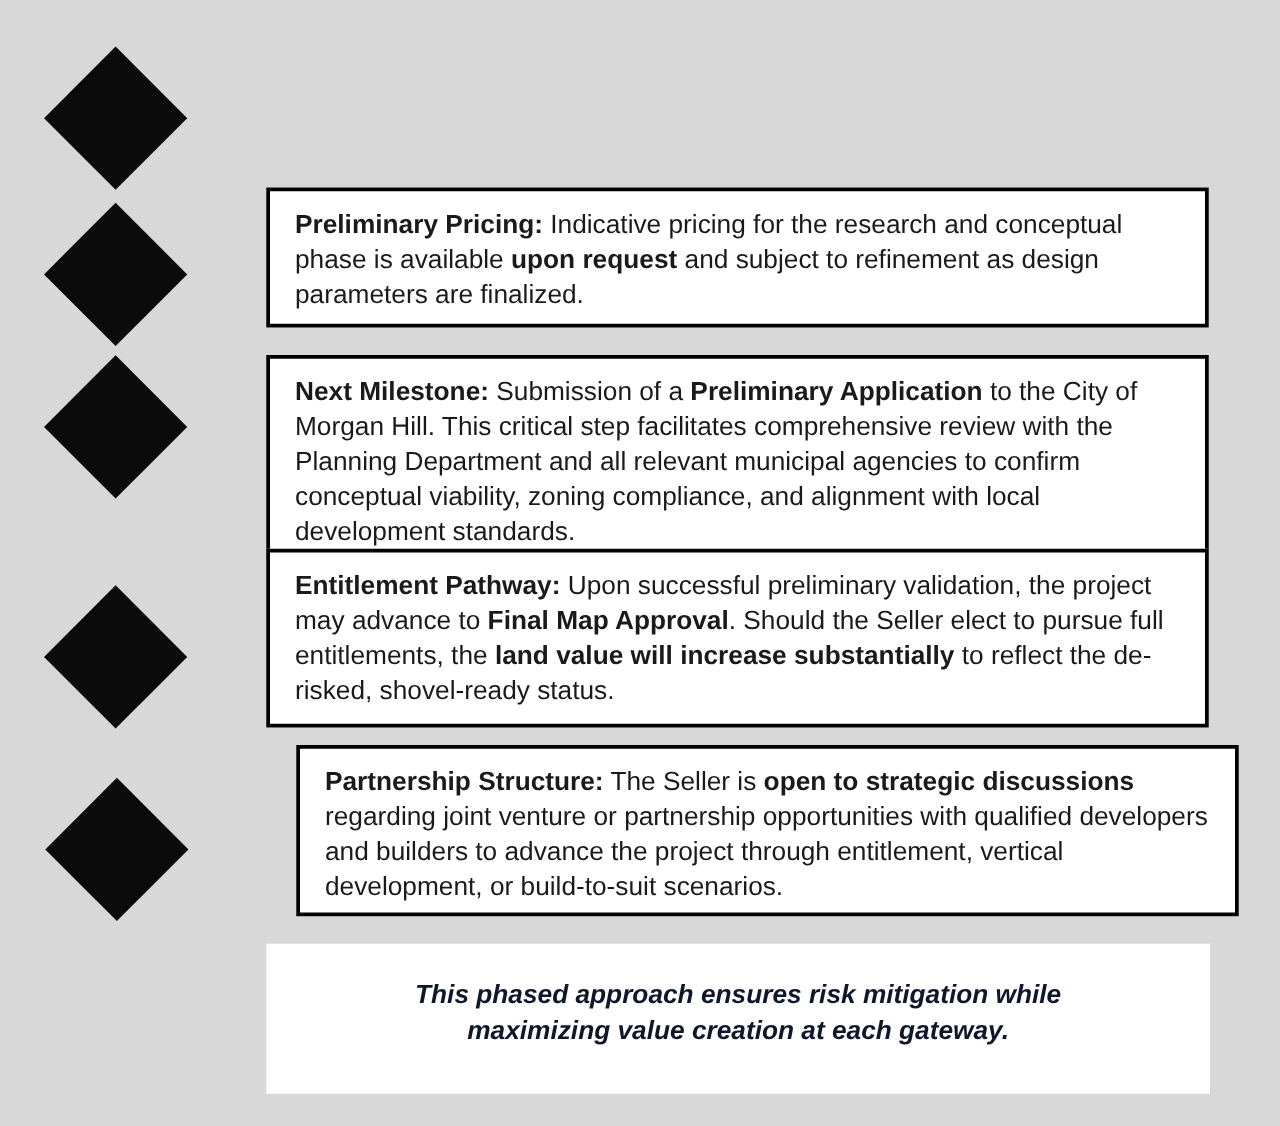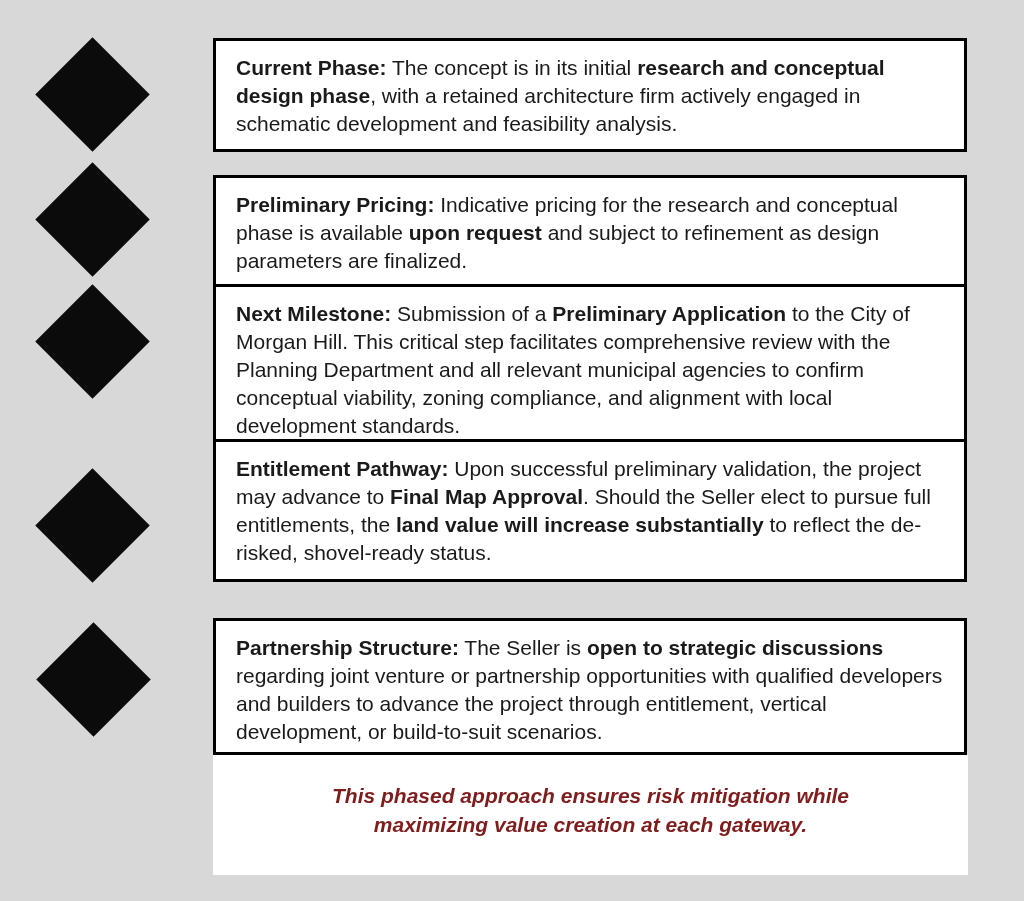--- a/index.html
+++ b/index.html
@@ -38,51 +38,48 @@
     padding-top:26px;
   }
   .footer-text{
     margin:0 auto;
     max-width:580px;
     text-align:center;
     font-style:italic;
     font-weight:700;
     font-size:21px;
     line-height:29px;
-    color:#7f1d1d;
+    color:#0f172a;
   }
 </style>
 </head>
 <body>
 
 <div class="page">
 
   <div class="diamond" style="left:52px;top:54px;"></div>
   <div class="diamond" style="left:52px;top:179px;"></div>
   <div class="diamond" style="left:52px;top:301px;"></div>
   <div class="diamond" style="left:52px;top:485px;"></div>
   <div class="diamond" style="left:53px;top:639px;"></div>
 
-  <section class="info-box" style="top:38px;height:114px;">
-    <p><b>Current Phase:</b><span> The concept is in its initial </span><b>research and conceptual design phase</b><span>, with a retained architecture firm actively engaged in schematic development and feasibility analysis.</span></p>
-  </section>
 
-  <section class="info-box" style="top:175px;height:112px;">
+  <section class="info-box" style="top:150px;height:112px;">
     <p><b>Preliminary Pricing:</b><span> Indicative pricing for the research and conceptual phase is available </span><b>upon request</b><span> and subject to refinement as design parameters are finalized.</span></p>
   </section>
 
   <section class="info-box" style="top:284px;height:164px;">
     <p><b>Next Milestone:</b><span> Submission of a </span><b>Preliminary Application</b><span> to the City of Morgan Hill. This critical step facilitates comprehensive review with the Planning Department and all relevant municipal agencies to confirm conceptual viability, zoning compliance, and alignment with local development standards.</span></p>
   </section>
 
   <section class="info-box" style="top:439px;height:143px;">
     <p><b>Entitlement Pathway:</b><span> Upon successful preliminary validation, the project may advance to </span><b>Final Map Approval</b><span>. Should the Seller elect to pursue full entitlements, the </span><b>land value will increase substantially</b><span> to reflect the de-risked, shovel-ready status.</span></p>
   </section>
 
-  <section class="info-box" style="top:618px;height:137px;">
+  <section class="info-box" style="top:596px;height:137px;margin-left:24px;">
     <p><b>Partnership Structure:</b><span> The Seller is </span><b>open to strategic discussions</b><span> regarding joint venture or partnership opportunities with qualified developers and builders to advance the project through entitlement, vertical development, or build-to-suit scenarios.</span></p>
   </section>
 
   <div class="footer-panel">
     <p class="footer-text">This phased approach ensures risk mitigation while maximizing value creation at each gateway.</p>
   </div>
 
 </div>
 
 </body></html>

